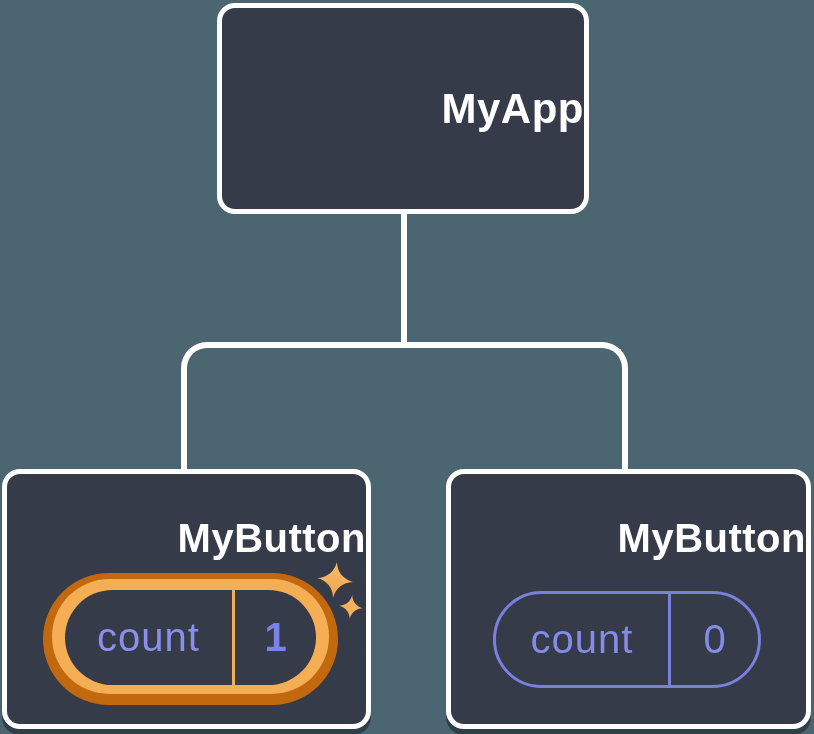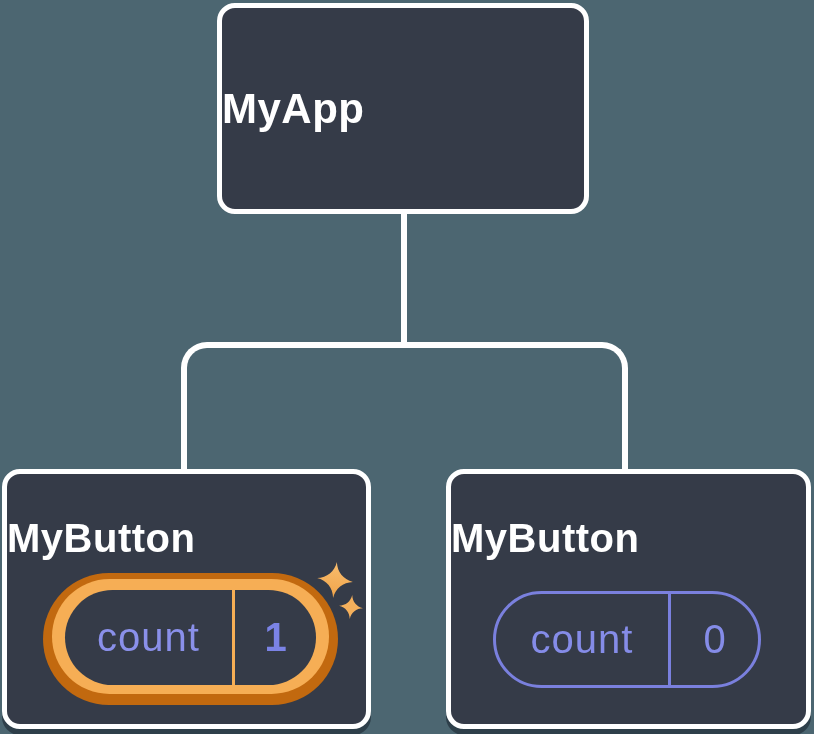--- a/index.html
+++ b/index.html
@@ -16,39 +16,39 @@
 
   
   .node {
     position: absolute;
     background: #353b48;
     border: 5px solid #ffffff;
     border-radius: 18px;
   }
   .node-root {
     left: 217px; top: 3px; width: 372px; height: 211px;
-    display: flex; align-items: center; justify-content: flex-start;
+    display: flex; align-items: center; justify-content: flex-end;
   }
   .node-child {
     box-shadow: 0 6px 0 rgba(16, 23, 35, 0.5);
   }
   .node-child-left  { left: 2px;   top: 469px; width: 369px; height: 260px; }
   .node-child-right { left: 446px; top: 469px; width: 365px; height: 260px; }
 
   .node-label {
     color: #ffffff;
     font-size: 42px;
     font-weight: 600;
     letter-spacing: 0.5px;
     white-space: nowrap;
   }
   .child-label {
     position: absolute;
     left: 0; right: 0; top: 44px;
-    text-align: left;
+    text-align: right;
     font-size: 40px;
     line-height: 1;
   }
 
   
   .stem {
     position: absolute;
     left: 401px; top: 210px;
     width: 6px; height: 136px;
     background: #ffffff;

